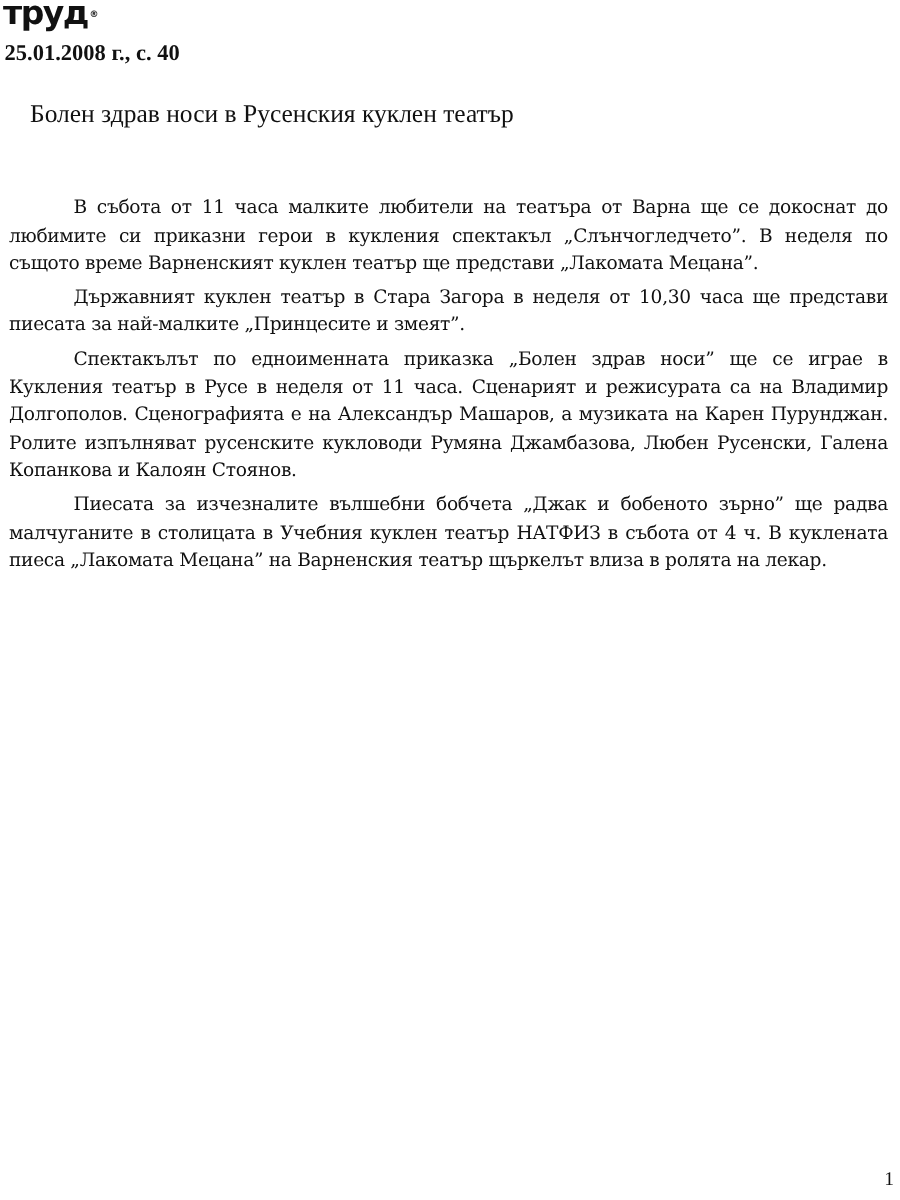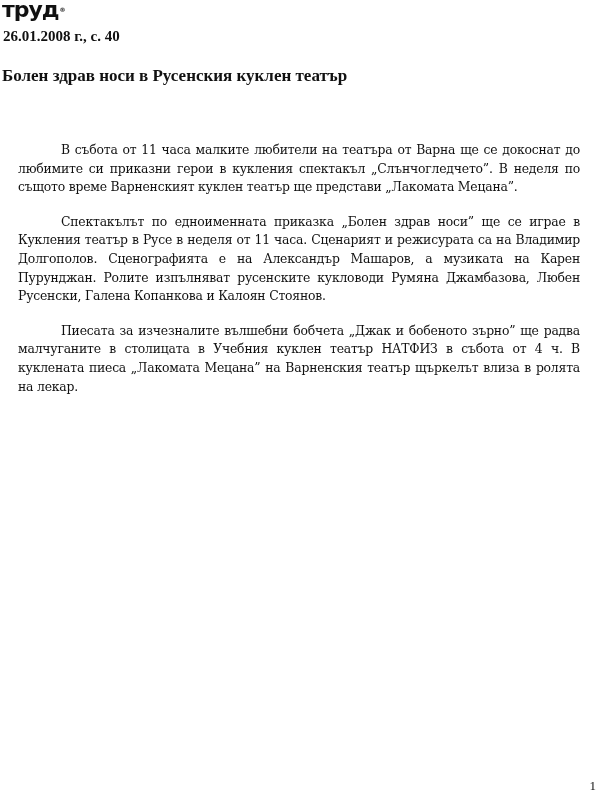--- a/index.html
+++ b/index.html
@@ -35,62 +35,63 @@
       position: absolute;
       left: 3px;
       top: 28px;
       font-family: "Liberation Serif", serif;
       font-weight: bold;
       font-size: 15px;
       color: #111;
     }
     .title {
       position: absolute;
-      left: 2px;
+      left: 20px;
       top: 66px;
       font-family: "Liberation Serif", serif;
-      font-weight: bold;
+      font-weight: normal;
       font-size: 17px;
       color: #111;
       margin: 0;
     }
     .article {
       position: absolute;
       left: 2px;
       top: 125px;
       width: 594px;
       font-family: "DejaVu Serif", serif;
       font-size: 12.4px;
       line-height: 18.6px;
       text-align: justify;
       letter-spacing: -0.2px;
     }
     .article p {
-      margin: 16px;
+      margin: 4px;
       text-indent: 43px;
     }
     .page-number {
       position: absolute;
       right: 4px;
       bottom: 6px;
       font-family: "Liberation Serif", serif;
       font-size: 13px;
       color: #111;
     }
   </style>
 </head>
 <body>
 
 <div class="logo">
   <span>труд</span><sup>®</sup>
 </div>
 
-<div class="dateline">26.01.2008 г., с. 40</div>
+<div class="dateline">25.01.2008 г., с. 40</div>
 
 <h1 class="title">Болен здрав носи в Русенския куклен театър</h1>
 
 <div class="article">
   <p>В събота от 11 часа малките любители на театъра от Варна ще се докоснат до любимите си приказни герои в кукления спектакъл „Слънчогледчето”. В неделя по същото време Варненският куклен театър ще представи „Лакомата Мецана”.</p>
+  <p>Държавният куклен театър в Стара Загора в неделя от 10,30 часа ще представи пиесата за най-малките „Принцесите и змеят”.</p>
   <p>Спектакълът по едноименната приказка „Болен здрав носи” ще се играе в Кукления театър в Русе в неделя от 11 часа. Сценарият и режисурата са на Владимир Долгополов. Сценографията е на Александър Машаров, а музиката на Карен Пурунджан. Ролите изпълняват русенските кукловоди Румяна Джамбазова, Любен Русенски, Галена Копанкова и Калоян Стоянов.</p>
   <p>Пиесата за изчезналите вълшебни бобчета „Джак и бобеното зърно” ще радва малчуганите в столицата в Учебния куклен театър НАТФИЗ в събота от 4 ч. В куклената пиеса „Лакомата Мецана” на Варненския театър щъркелът влиза в ролята на лекар.</p>
 </div>
 
 <div class="page-number">1</div>
 
 </body></html>

